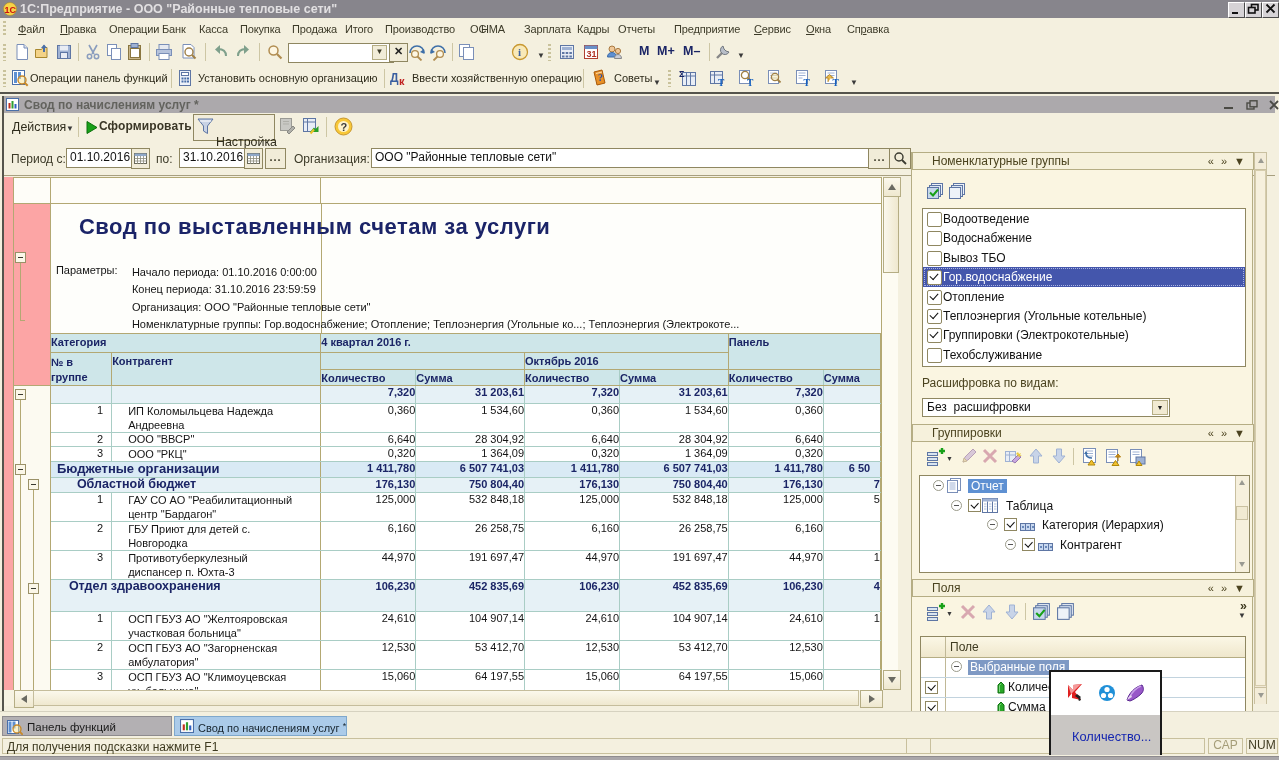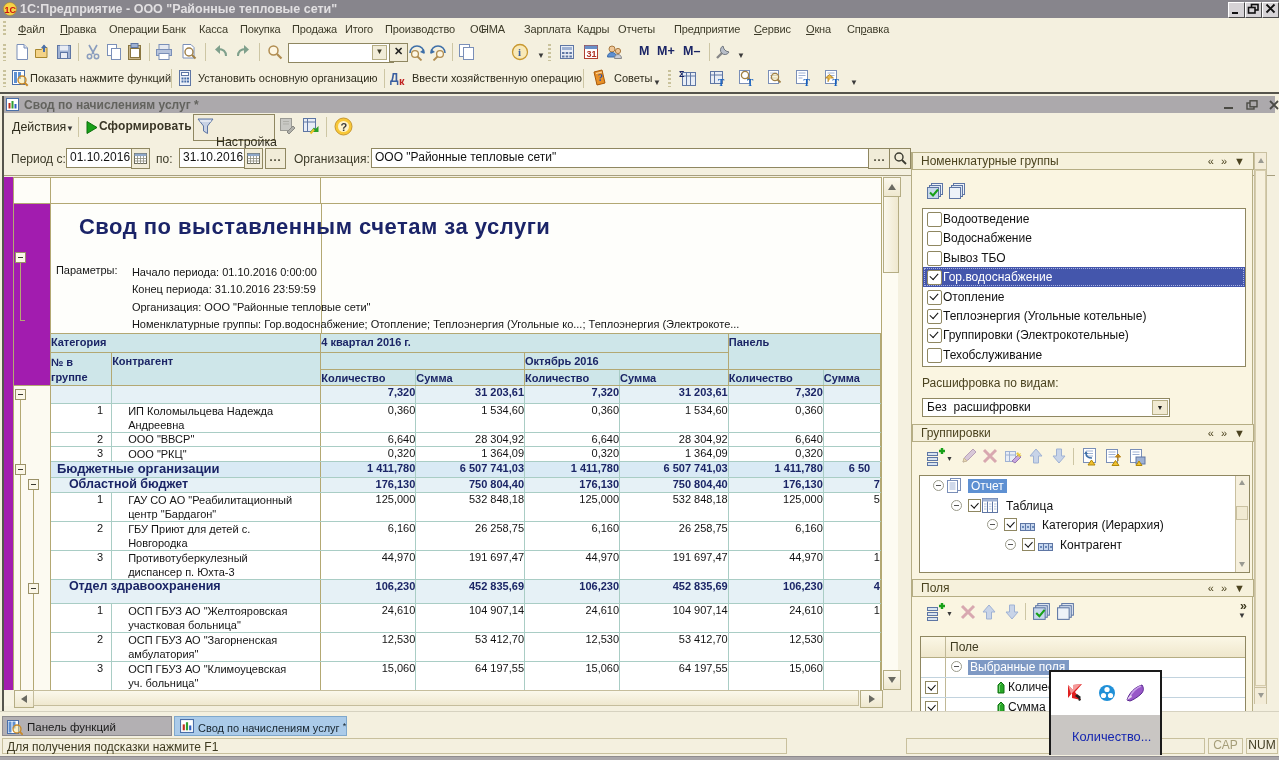--- a/index.html
+++ b/index.html
@@ -23,21 +23,21 @@
 
 #mdi{left:0;top:92px;width:1279px;height:619px;background:#F4F0DF;border-top:2px solid #55544C}
 #innertitle{left:4px;top:2px;width:1271px;height:17px;background:#ACA9AC}
 #innertitle .txt{position:absolute;left:22px;top:2px;font-weight:bold;font-size:12px;color:#63635E;white-space:nowrap}
 #innertb{left:4px;top:19px;width:1271px;height:28px}
 #filterrow{left:4px;top:47px;width:1271px;height:34px;border-bottom:1px solid #A79F7F}
 .inp{position:absolute;background:#fff;border:1px solid #8F8761;font-size:12px;color:#111;padding:1px 2px 0 3px;white-space:nowrap;overflow:hidden}
 .btnsm{position:absolute;background:#F1ECD8;border:1px solid #8F8761;font-size:10px;color:#3C3A28;text-align:center}
 .lbl{position:absolute;font-size:12px;color:#3C3A28;white-space:nowrap}
 
-#report{left:4px;top:83px;width:877px;height:513px;background:#a21caf;overflow:hidden}
+#report{left:4px;top:83px;width:877px;height:513px;background:#fca5a5;overflow:hidden}
 #rept{position:absolute;left:9px;top:0px;border-collapse:collapse;table-layout:fixed;font-family:"Liberation Sans",sans-serif;font-size:11px;color:#141414}
 #rept td{padding:0;overflow:hidden;vertical-align:top}
 .rt{border-right:1px solid #B3A873}
 .rl{border-right:1px solid #A9CDC5}
 .bb{border-bottom:1px solid #B3A873}
 .blw{border-bottom:1px solid #A9CDC5}
 .tt{border-top:1px solid #B3A873}
 .lt{border-left:1px solid #B3A873}
 .num{text-align:right;padding:0 4px 0 0;white-space:nowrap;line-height:13px}
 .nm{padding:0 0 0 4px;white-space:nowrap;line-height:13px}
@@ -49,21 +49,21 @@
 .gbox{position:absolute;width:11px;height:11px;box-sizing:border-box;background:#FBF7E8;border:1px solid #9A9168;z-index:3}
 .gbox:after{content:"";position:absolute;left:2px;top:4px;width:5px;height:1px;background:#3a3a30}
 .gline{position:absolute;width:1px;background:#B3A873}
 .gfoot{position:absolute;height:1px;background:#B3A873}
 
 .sbtn{position:absolute;background:linear-gradient(#FBF8EC,#EFE8CF);border:1px solid #B5AD84;display:flex;align-items:center;justify-content:center}
 .tri{width:0;height:0}
 
 #rpanel{left:911px;top:150px;width:342px;height:558px;background:#FAF5E1;border-left:1px solid #B5AD84;border-right:1px solid #B5AD84}
 .phead{position:absolute;left:0;width:342px;height:18px;background:#F6F1DC;border:1px solid #B5AD84;box-sizing:border-box;font-size:12px;color:#4B431F;line-height:17px}
-.phead .t{padding-left:8px}
+.phead .t{padding-left:19px}
 .phead .ctl{position:absolute;right:6px;top:0;font-size:11px;color:#4B431F;letter-spacing:2px}
 .chkbox{position:absolute;width:13px;height:13px;background:#fff;border:1px solid #8F8761;border-radius:2px}
 .chk:after{content:"";position:absolute;left:2px;top:2px;width:7px;height:4px;border-left:1.6px solid #111;border-bottom:1.6px solid #111;transform:rotate(-48deg)}
 .nrow{position:relative;height:19.4px;white-space:nowrap}
 .nrow .chkbox{position:absolute;left:4px;top:3px}
 .nrow .ntx{position:absolute;left:20px;top:3px}
 .nsel{background:#4456AC;color:#fff;outline:1px dotted #aab4e0;outline-offset:-2px}
 .trow{position:relative;height:19.6px;white-space:nowrap}
 .texp{position:absolute;width:11px;height:11px;top:4px;border:1px solid #9A9A8A;border-radius:50%;background:#fff;box-sizing:border-box}
 .texp:after{content:"";position:absolute;left:2px;top:4px;width:5px;height:1px;background:#555}
@@ -239,21 +239,21 @@
 </div>
 <div class="a" id="tb2">
   <div class="grip" style="left:3px;top:4px;height:17px"></div>
   <svg class="ic" style="left:11px;top:3px" viewBox="0 0 18 18">
         <rect x="1.5" y="1.5" width="12" height="14" fill="#fff" stroke="#4A6FA8"></rect>
         <rect x="3" y="3" width="3" height="11" fill="#5E90D2"></rect>
         <rect x="7" y="3" width="3" height="7" fill="#5E90D2"></rect>
         <circle cx="11" cy="11" r="4" fill="rgba(250,230,150,.5)" stroke="#C88828" stroke-width="1.4"></circle>
         <path d="M13.7 13.7l3 3" stroke="#C88828" stroke-width="2"></path>
       </svg>
-  <div class="tbtxt" style="left:30px;top:6px">Показать нажмите функций</div>
+  <div class="tbtxt" style="left:30px;top:6px">Операции панель функций</div>
   <div class="sep" style="left:171px;top:3px;height:19px"></div>
   <svg class="ic" style="left:176px;top:3px" viewBox="0 0 18 18">
         <rect x="3.5" y="1.5" width="11" height="15" fill="#EDF1F8" stroke="#5E76A4"></rect>
         <rect x="5.5" y="3.5" width="7" height="3" fill="#fff" stroke="#5E76A4"></rect>
         <g fill="#4A6FA8">
           <rect x="5.5" y="8.5" width="2" height="2"></rect>
           <rect x="8.3" y="8.5" width="2" height="2"></rect>
           <rect x="11" y="8.5" width="2" height="2"></rect>
           <rect x="5.5" y="11.5" width="2" height="2"></rect>
           <rect x="8.3" y="11.5" width="2" height="2"></rect>
@@ -478,21 +478,21 @@
 <tr style="height:16px" class="bg1">
               <td class="bg1 g rt blw nm" colspan="2" style="padding-left:6px;font-size:13px">Бюджетные организации</td>
               <td class="bg1 g rl blw num">1 411,780</td>
               <td class="bg1 g rl blw num">6 507 741,03</td>
               <td class="bg1 g rl blw num">1 411,780</td>
               <td class="bg1 g rl blw num">6 507 741,03</td>
               <td class="bg1 g rl blw num">1 411,780</td>
               <td class="bg1 g rt blw" style="padding-left:25px;white-space:nowrap">6 50</td>
             </tr>
 <tr style="height:15px" class="bg2">
-              <td class="bg2 g rt blw nm" colspan="2" style="padding-left:18px;font-size:12.5px">Областной бюджет</td>
+              <td class="bg2 g rt blw nm" colspan="2" style="padding-left:26px;font-size:12.5px">Областной бюджет</td>
               <td class="bg2 g rl blw num">176,130</td>
               <td class="bg2 g rl blw num">750 804,40</td>
               <td class="bg2 g rl blw num">176,130</td>
               <td class="bg2 g rl blw num">750 804,40</td>
               <td class="bg2 g rl blw num">176,130</td>
               <td class="bg2 g rt blw" style="padding-left:50px;white-space:nowrap">7</td>
             </tr>
 <tr style="height:29px" class="wrow">
               <td class="wrow rl blw num" style="padding-right:8px">1</td>
               <td class="wrow rt blw" style="padding:0 0 0 16px;line-height:14px;white-space:nowrap">ГАУ СО АО "Реабилитационный<br>центр "Бардагон"</td>
@@ -516,21 +516,21 @@
 <tr style="height:29px" class="wrow">
               <td class="wrow rl blw num" style="padding-right:8px">3</td>
               <td class="wrow rt blw" style="padding:0 0 0 16px;line-height:14px;white-space:nowrap">Противотуберкулезный<br>диспансер п. Юхта-3</td>
               <td class="wrow rl blw num">44,970</td>
               <td class="wrow rl blw num">191 697,47</td>
               <td class="wrow rl blw num">44,970</td>
               <td class="wrow rl blw num">191 697,47</td>
               <td class="wrow rl blw num">44,970</td>
               <td class="wrow rt blw" style="padding-left:50px;white-space:nowrap">1</td>
             </tr>
-<tr style="height:24px" class="bg2">
+<tr style="height:32px" class="bg2">
               <td class="bg2 g rt blw nm" colspan="2" style="padding-left:18px;font-size:12.5px">Отдел здравоохранения</td>
               <td class="bg2 g rl blw num">106,230</td>
               <td class="bg2 g rl blw num">452 835,69</td>
               <td class="bg2 g rl blw num">106,230</td>
               <td class="bg2 g rl blw num">452 835,69</td>
               <td class="bg2 g rl blw num">106,230</td>
               <td class="bg2 g rt blw" style="padding-left:50px;white-space:nowrap">4</td>
             </tr>
 <tr style="height:29px" class="wrow">
               <td class="wrow rl blw num" style="padding-right:8px">1</td>
@@ -852,21 +852,21 @@
 <svg class="a" style="left:5px;top:2px" width="14" height="14" viewBox="0 0 13 13">
           <rect x="0.5" y="0.5" width="12" height="12" fill="#fff" stroke="#4A6FA8"></rect>
           <rect x="2.5" y="5" width="2" height="5.5" fill="#C03020"></rect>
           <rect x="5.5" y="3" width="2" height="7.5" fill="#30A030"></rect>
           <rect x="8.5" y="6" width="2" height="4.5" fill="#3060C0"></rect>
         </svg>
 <span style="position:absolute;left:23px;top:4px;color:#16242E;font-size:11px">Свод по начислениям услуг <span style="font-size:9px;vertical-align:3px">*</span></span>
       </div>
 </div>
 <div class="a" id="statusbar">
-<div class="stbox" style="left:2px;width:785px">
+<div class="stbox" style="left:2px;width:929px">
         <span style="position:absolute;left:4px;top:1px">Для получения подсказки нажмите F1</span>
       </div>
 <div class="stbox" style="left:906px;width:299px"></div>
 <div class="stbox" style="left:1208px;width:35px;text-align:center;color:#A59D78;line-height:13px">CAP</div>
 <div class="stbox" style="left:1246px;width:32px;text-align:center;line-height:13px">NUM</div>
 </div>
 <div class="a" id="bstrip"></div>
 <div class="a" id="popup">
 <svg class="a" style="left:15px;top:11px" width="19" height="19" viewBox="0 0 19 19">
         <path d="M2 2l5 5v-5l9-1-7 8 6 8-9-2v-5l-4 5z" fill="#E02020"></path>

